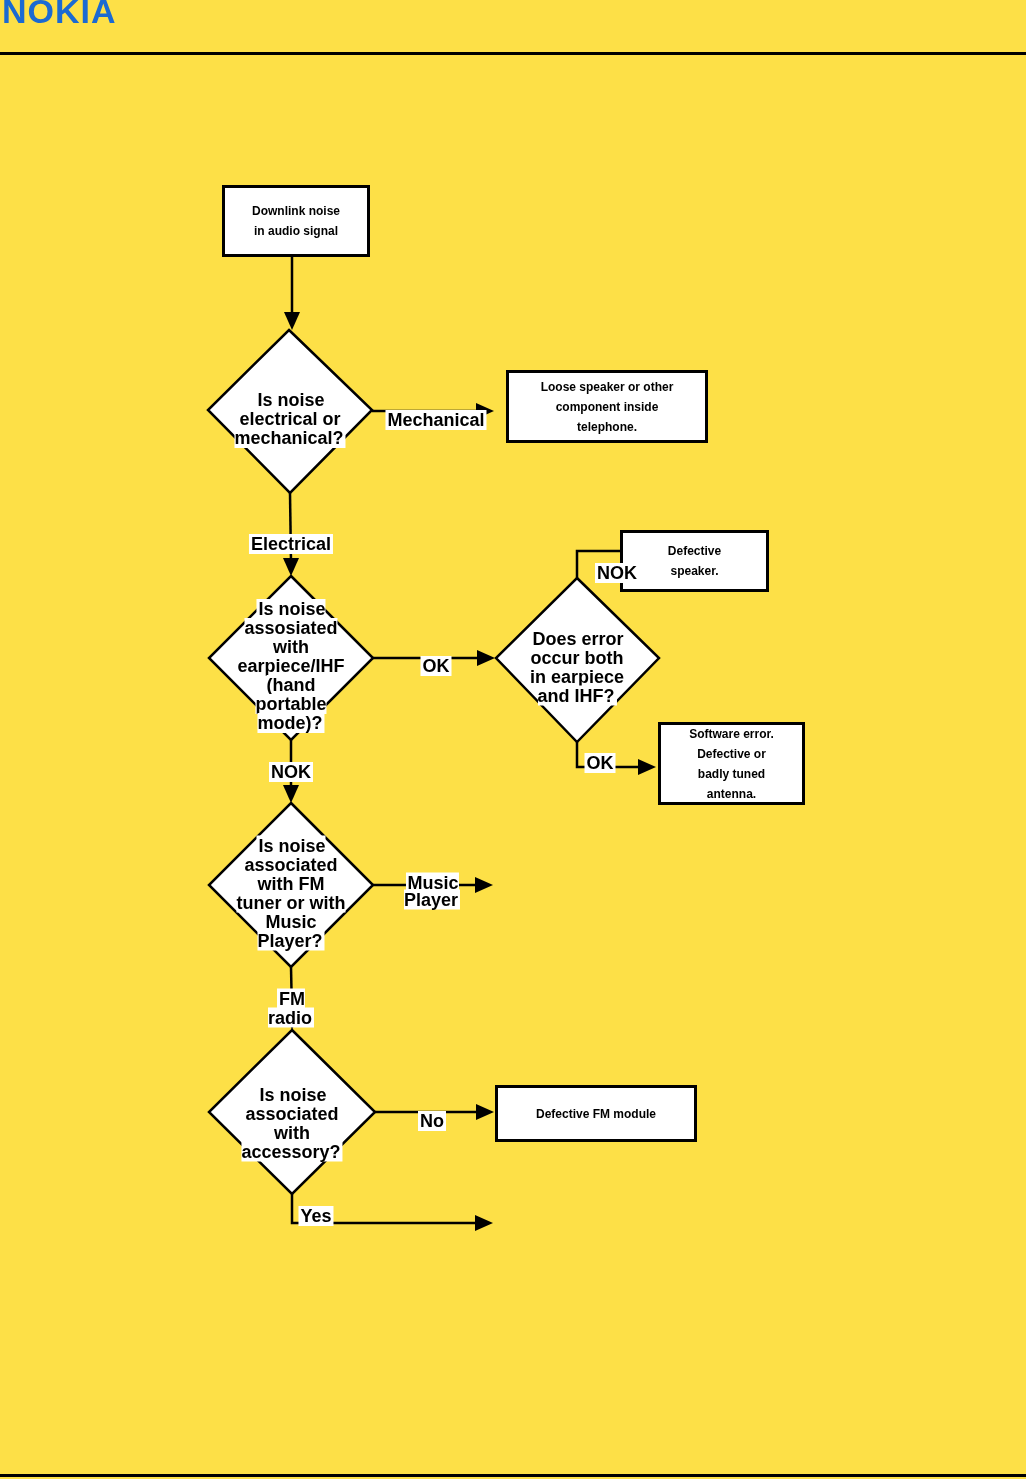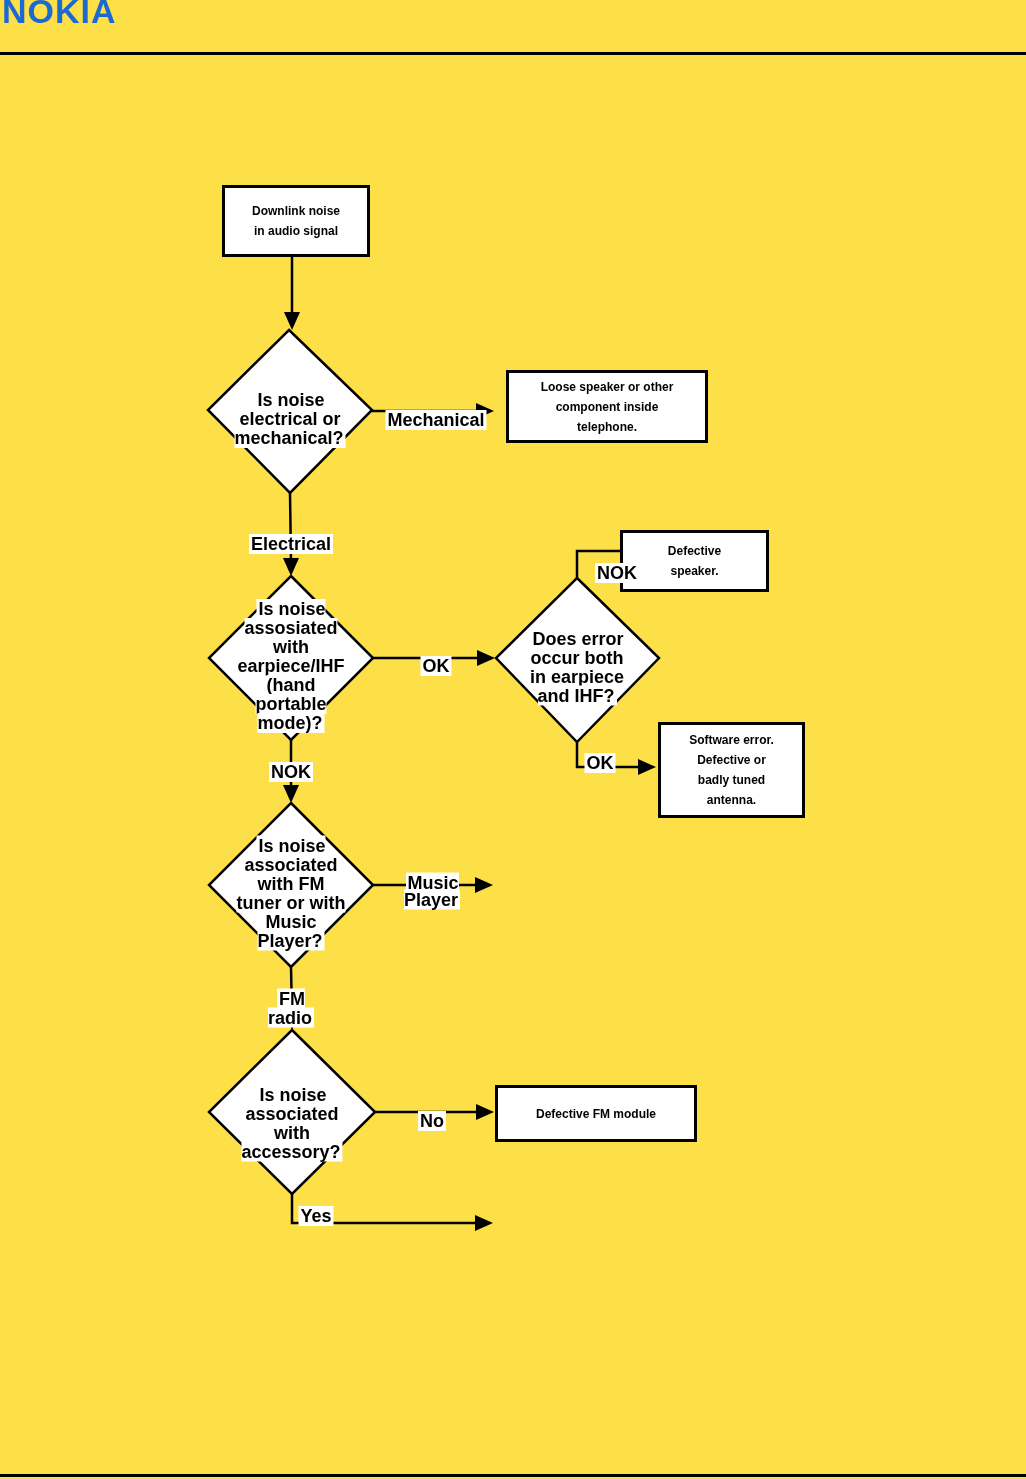--- a/index.html
+++ b/index.html
@@ -89,21 +89,21 @@
     <span>Loose speaker or other
 component inside
 telephone.</span>
   </div>
 
   <div class="node-box" style="left:620px; top:530px; width:149px; height:62px;">
     <span>Defective
 speaker.</span>
   </div>
 
-  <div class="node-box" style="left:658px; top:722px; width:147px; height:96px;">
+  <div class="node-box" style="left:658px; top:722px; width:147px; height:83px;">
     <span>Software error.
 Defective or
 badly tuned
 antenna.</span>
   </div>
 
 
   <div class="node-box" style="left:495px; top:1085px; width:202px; height:57px;">
     <span>Defective FM module</span>
   </div>

